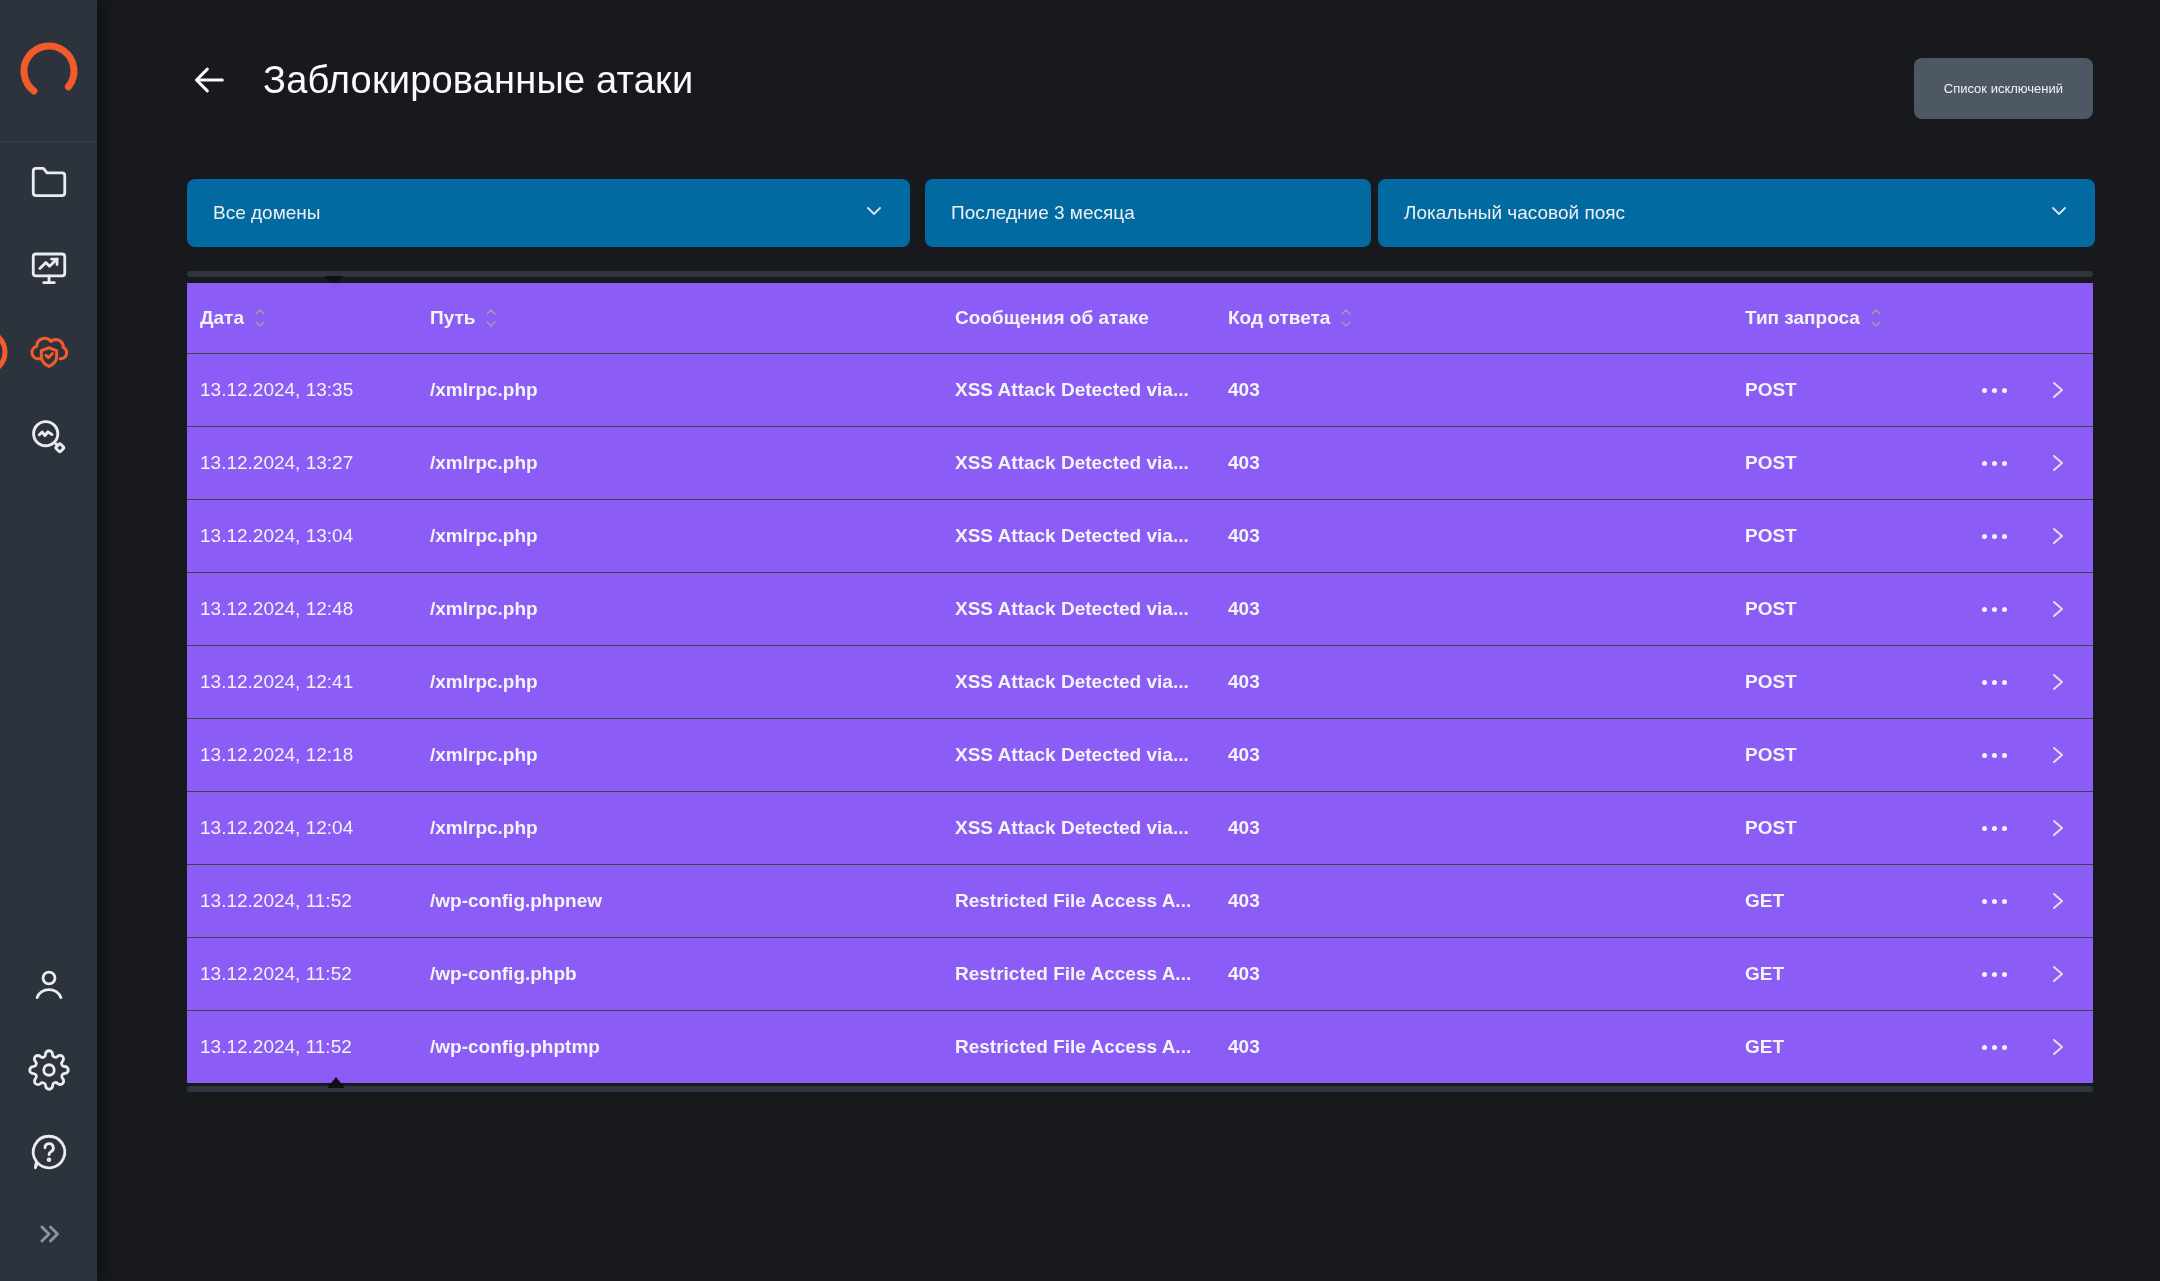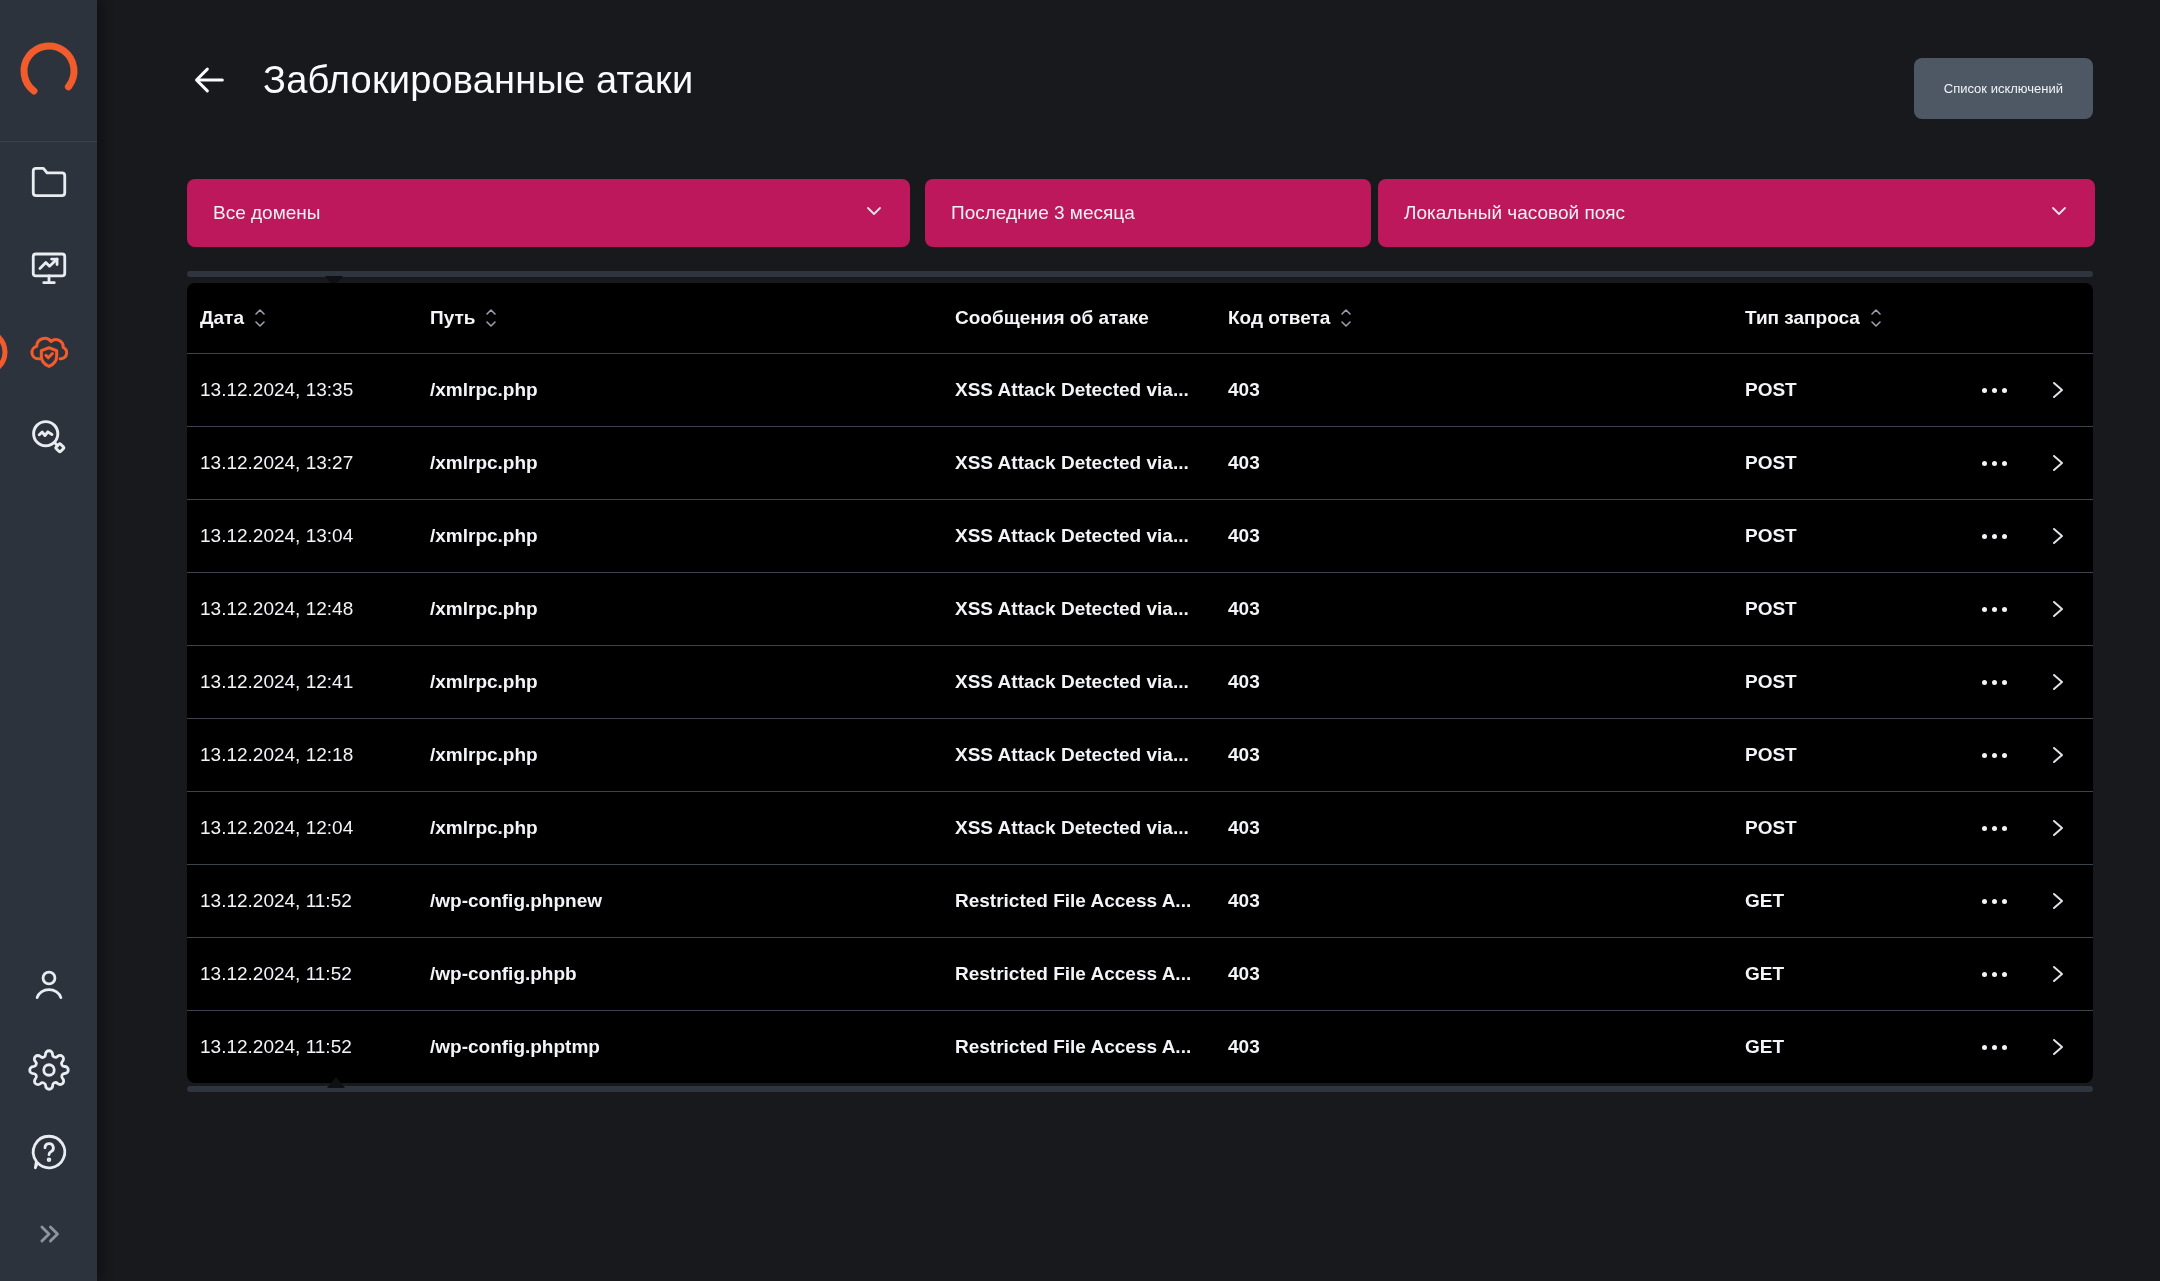--- a/index.html
+++ b/index.html
@@ -46,21 +46,21 @@
     height: 61px; padding: 0 30px;
     background: #4e5764; border: none; border-radius: 8px;
     color: #f2f4f7; font-size: 13px; font-family: inherit; font-weight: 400;
     cursor: pointer; display: flex; align-items: center;
   }
 
   
   .filters { position: absolute; left: 187px; top: 179px; width: 1908px; height: 68px; }
   .filter-box {
     position: absolute; top: 0; height: 68px;
-    background: #be185d; border-radius: 8px;
+    background: #0369a1; border-radius: 8px;
     display: flex; align-items: center;
     padding: 0 26px; font-size: 19px; color: #eef1f4; cursor: pointer;
   }
   .filter-box .chev { position: absolute; right: 24px; top: 50%; transform: translateY(-50%); }
   .fb-domain   { left: 0;     width: 723px; }
   .fb-period   { left: 738px; width: 446px; }
   .fb-timezone { left: 1191px; width: 717px; }
 
   
   .scroll-strip {
@@ -69,21 +69,21 @@
   }
   .strip-top { top: 271px; }
   .strip-bottom { top: 1086px; }
   .strip-tri { position: absolute; width: 0; height: 0; }
   .tri-down { left: 138px; top: 5px; border-left: 9px solid transparent; border-right: 9px solid transparent; border-top: 11px solid #0e1013; }
   .tri-up   { left: 140px; top: -9px; border-left: 9px solid transparent; border-right: 9px solid transparent; border-bottom: 11px solid #0e1013; }
 
   
   .attack-table {
     position: absolute; left: 187px; top: 283px; width: 1906px;
-    background: #000000; border-radius: 8px; overflow: hidden;
+    background: #8b5cf6; border-radius: 0; overflow: hidden;
   }
   .t-grid {
     display: grid;
     grid-template-columns: 230px 525px 273px 517px 235px 55px 71px;
     align-items: center;
   }
   .t-head { height: 70px; }
   .t-row  { height: 73px; border-top: 1px solid #3d434d; cursor: pointer; }
   .cell { padding-left: 13px; font-size: 19px; font-weight: 600; color: #f2f4f7; white-space: nowrap; overflow: hidden; }
   .cell-date { font-weight: 500; }

